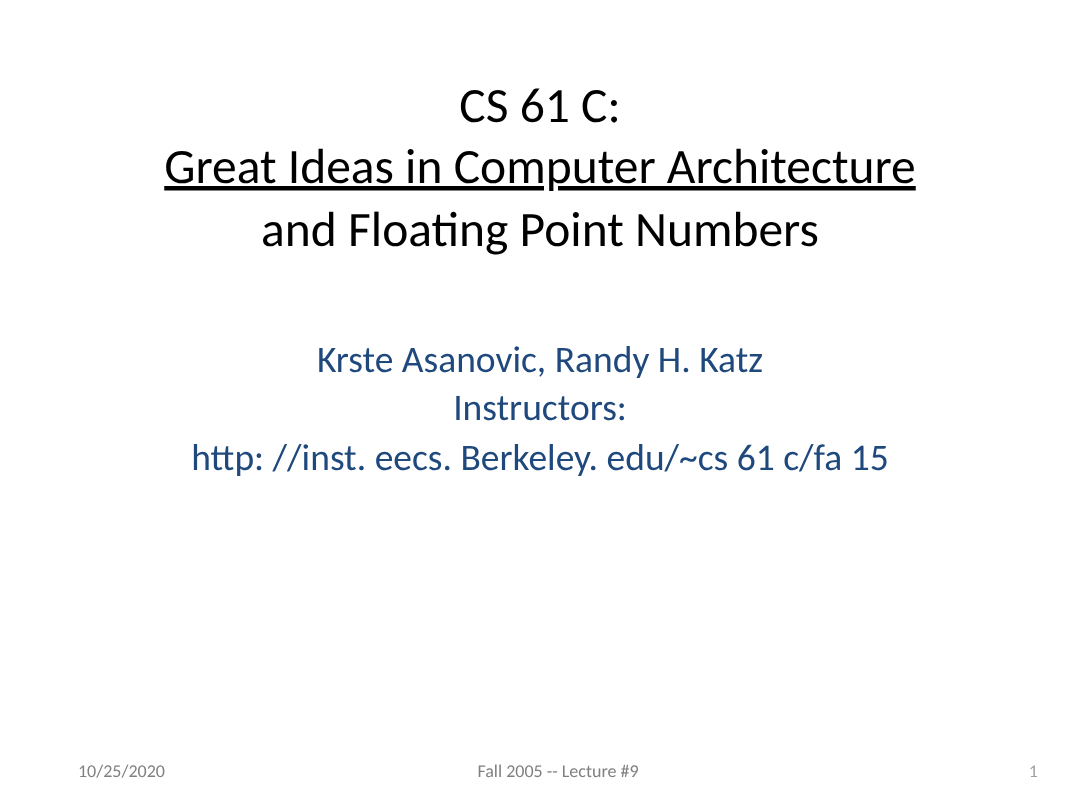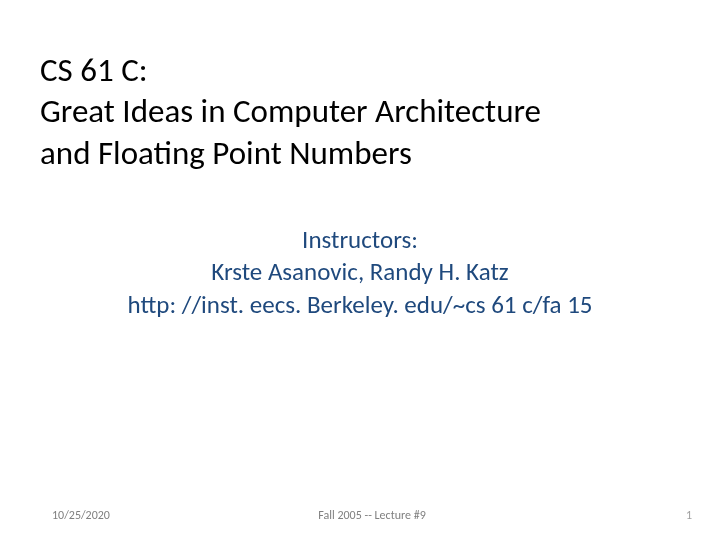--- a/index.html
+++ b/index.html
@@ -16,30 +16,32 @@
       overflow: hidden;
     }
     .slide {
       width: 100%;
       height: 100%;
       padding: 50px 40px 30px 40px;
       display: flex;
       flex-direction: column;
     }
     .title-block {
+      text-align: center;
       color: #000000;
       font-size: 33px;
       line-height: 1.25;
       margin-bottom: 50px;
     }
     .title-line1 {
       display: block;
     }
     .title-line2 {
       display: block;
+      text-decoration: underline;
     }
     .title-line3 {
       display: block;
       font-style: italic;
     }
     .title-line4 {
       display: block;
     }
     .title-line4 .and-word {
       font-style: normal;
@@ -84,22 +86,22 @@
 <div class="slide">
   <div class="title-block">
     <span class="title-line1">CS 61 C:</span>
     <span class="title-line2">Great Ideas in Computer Architecture</span>
     <span class="title-line4">
       <span class="and-word">and </span><span class="fpn">Floating Point Numbers</span>
     </span>
   </div>
 
   <div class="instructor-block">
+    <div>Krste Asanovic, Randy H. Katz</div>
     <div>Instructors:</div>
-    <div>Krste Asanovic, Randy H. Katz</div>
     <div>http: //inst. eecs. Berkeley. edu/~cs 61 c/fa 15</div>
   </div>
 
   <div class="footer">
     <span class="footer-date">10/25/2020</span>
     <span class="footer-lecture">Fall 2005 -- Lecture #9</span>
     <span class="footer-page">1</span>
   </div>
 </div>
 

